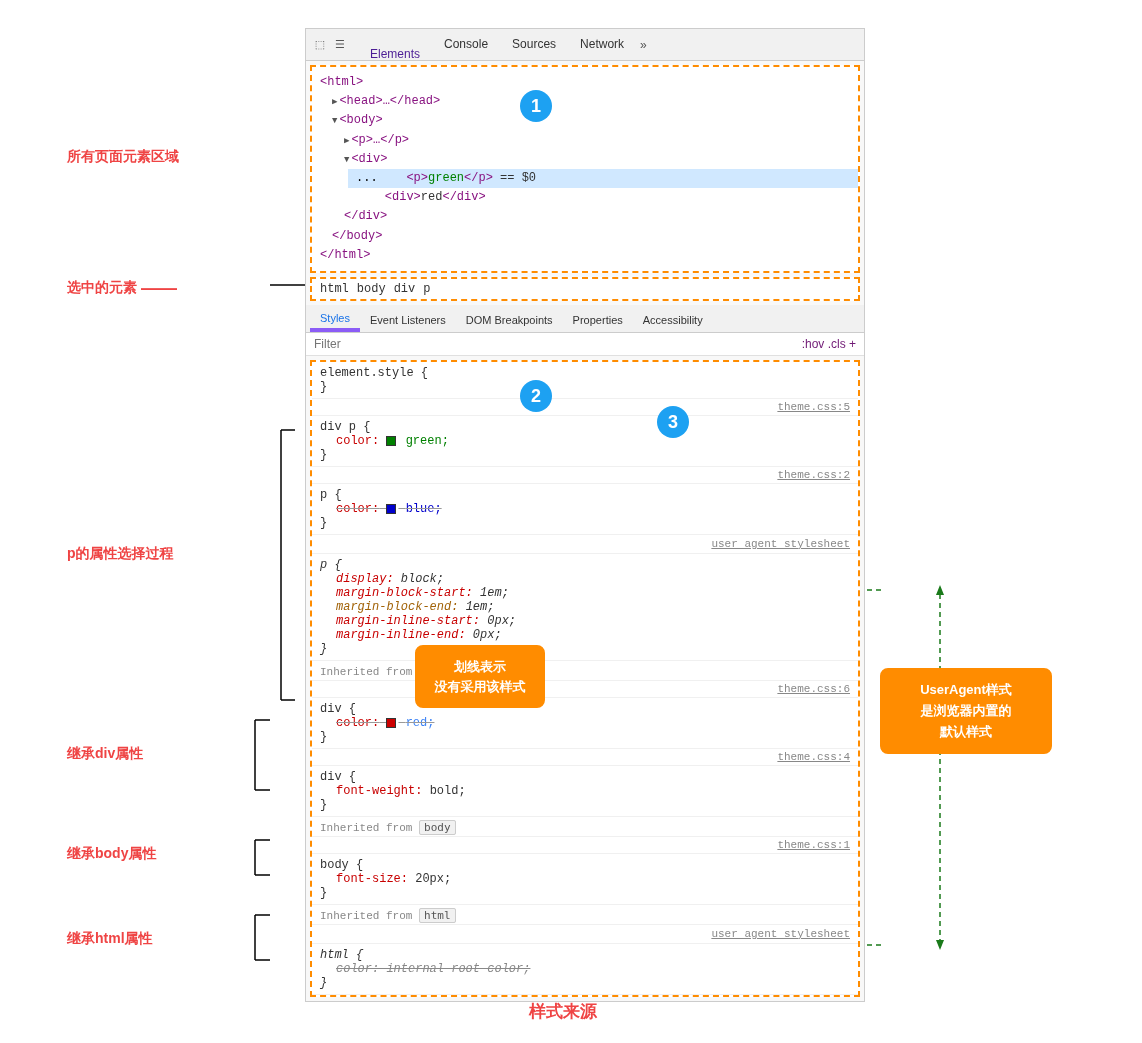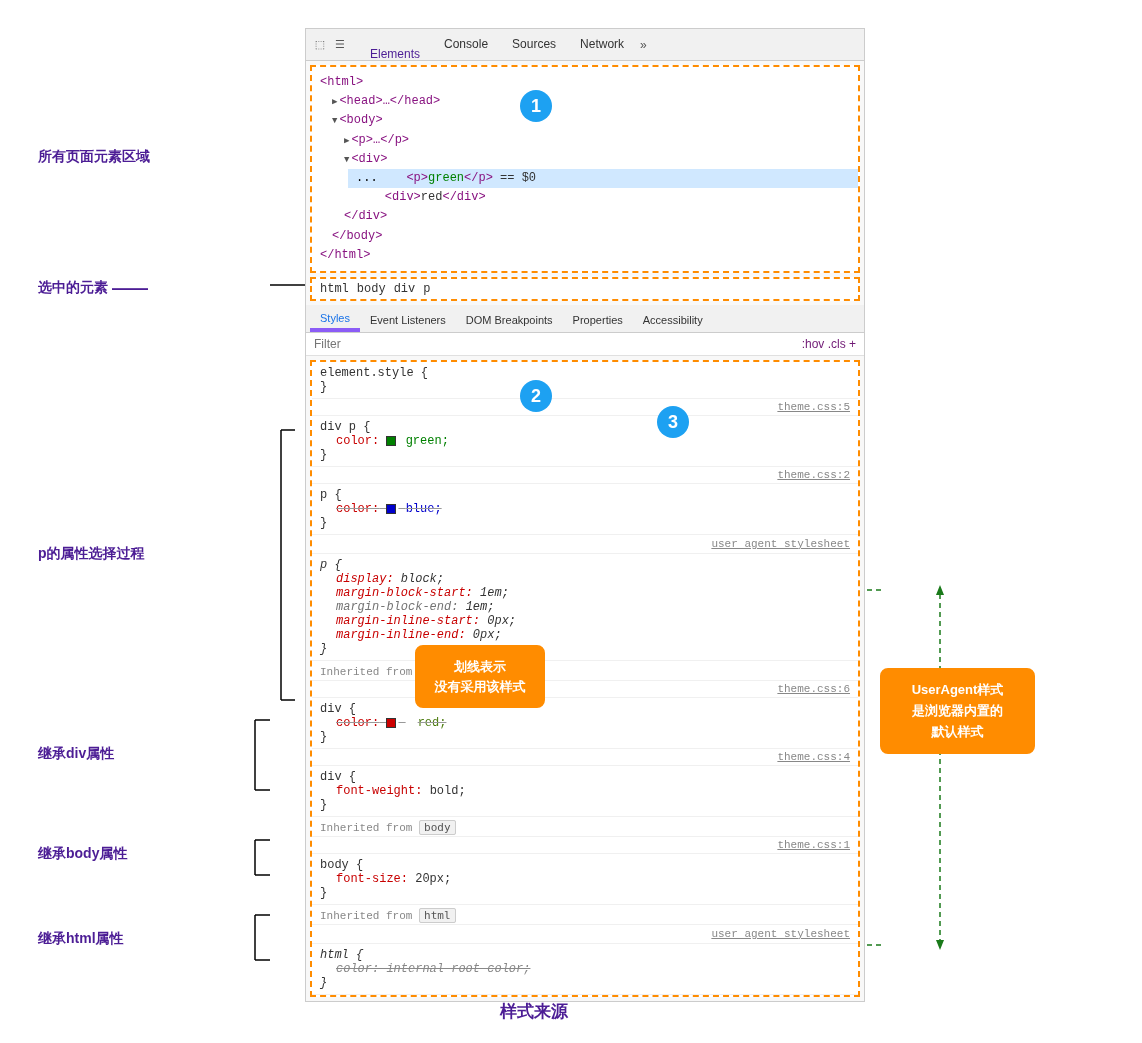--- a/index.html
+++ b/index.html
@@ -168,21 +168,21 @@
       color: #888;
       text-align: right;
       padding: 2px 8px;
       border-bottom: 1px solid #f0f0f0;
       text-decoration: underline;
     }
     .style-selector { color: #333; font-weight: normal; }
     .style-prop { color: #c80000; }
     .style-value-green { color: #008000; }
     .style-value-blue { color: #0000cc; }
-    .style-value-red { color: #4d7c0f; margin-left: 12px; }
+    .style-value-red { color: #3b82f6; }
     .style-value-normal { color: #333; }
     .style-strikethrough { text-decoration: line-through; color: #999; }
     .color-swatch {
       display: inline-block;
       width: 10px;
       height: 10px;
       border: 1px solid #333;
       vertical-align: middle;
       margin-right: 2px;
     }
@@ -209,22 +209,23 @@
       padding: 3px 8px;
       color: #888;
       text-align: right;
       border-bottom: 1px solid #f0f0f0;
     }
 
     
     .annotation {
       position: absolute;
       font-size: 14px;
-      color: #4c1d95;
+      color: #ef4444;
       font-weight: bold;
+      margin-left: 29px;
     }
 
     
     .callout-box {
       position: absolute;
       border: 2px solid #ff8c00;
       background: #ff8c00;
       color: #fff;
       font-size: 13px;
       font-weight: bold;
@@ -394,21 +395,21 @@
         <div><span class="style-selector italic-style">p {</span></div>
         <div style="padding-left:16px">
           <span class="italic-style" style="color:#c80000">display:</span>
           <span class="italic-style" style="color:#333"> block;</span>
         </div>
         <div style="padding-left:16px">
           <span class="italic-style" style="color:#c80000">margin-block-start:</span>
           <span class="italic-style" style="color:#333"> 1em;</span>
         </div>
         <div style="padding-left:16px">
-          <span class="italic-style" style="color:#737373">margin-block-end:</span>
+          <span class="italic-style" style="color:#a16207">margin-block-end:</span>
           <span class="italic-style" style="color:#333"> 1em;</span>
         </div>
         <div style="padding-left:16px">
           <span class="italic-style" style="color:#c80000">margin-inline-start:</span>
           <span class="italic-style" style="color:#333"> 0px;</span>
         </div>
         <div style="padding-left:16px">
           <span class="italic-style" style="color:#c80000">margin-inline-end:</span>
           <span class="italic-style" style="color:#333"> 0px;</span>
         </div>
@@ -519,15 +520,15 @@
 </div>
 
 <div class="annotation" style="left: 500px; top: 1000px; font-size:17px;">
   <span>样式来源</span>
 </div>
 
 <div class="callout-box" style="left: 415px; top: 645px; width: 130px; line-height: 1.5;">
   <span>划线表示<br>没有采用该样式</span>
 </div>
 
-<div class="callout-box" style="left: 880px; top: 668px; width: 155px; line-height: 1.6;">
+<div class="callout-box" style="left: 880px; top: 668px; width: 172px; line-height: 1.6;">
   <span>UserAgent样式<br>是浏览器内置的<br>默认样式</span>
 </div>
 
 </body></html>

